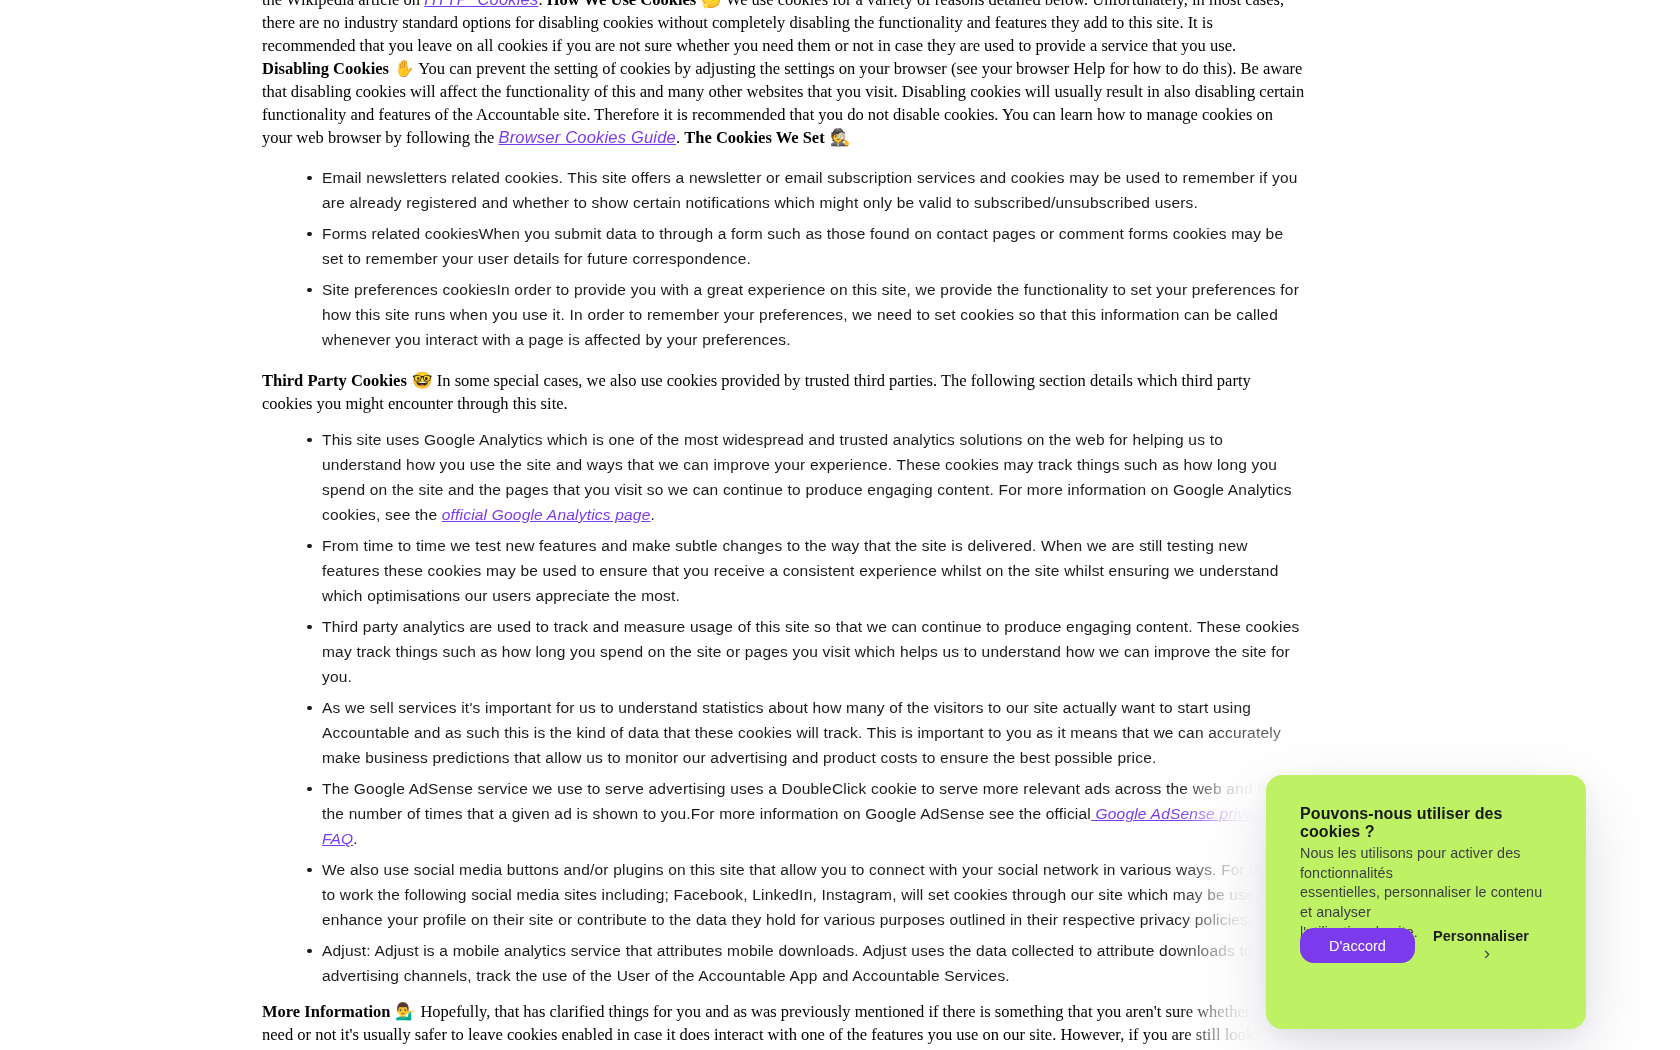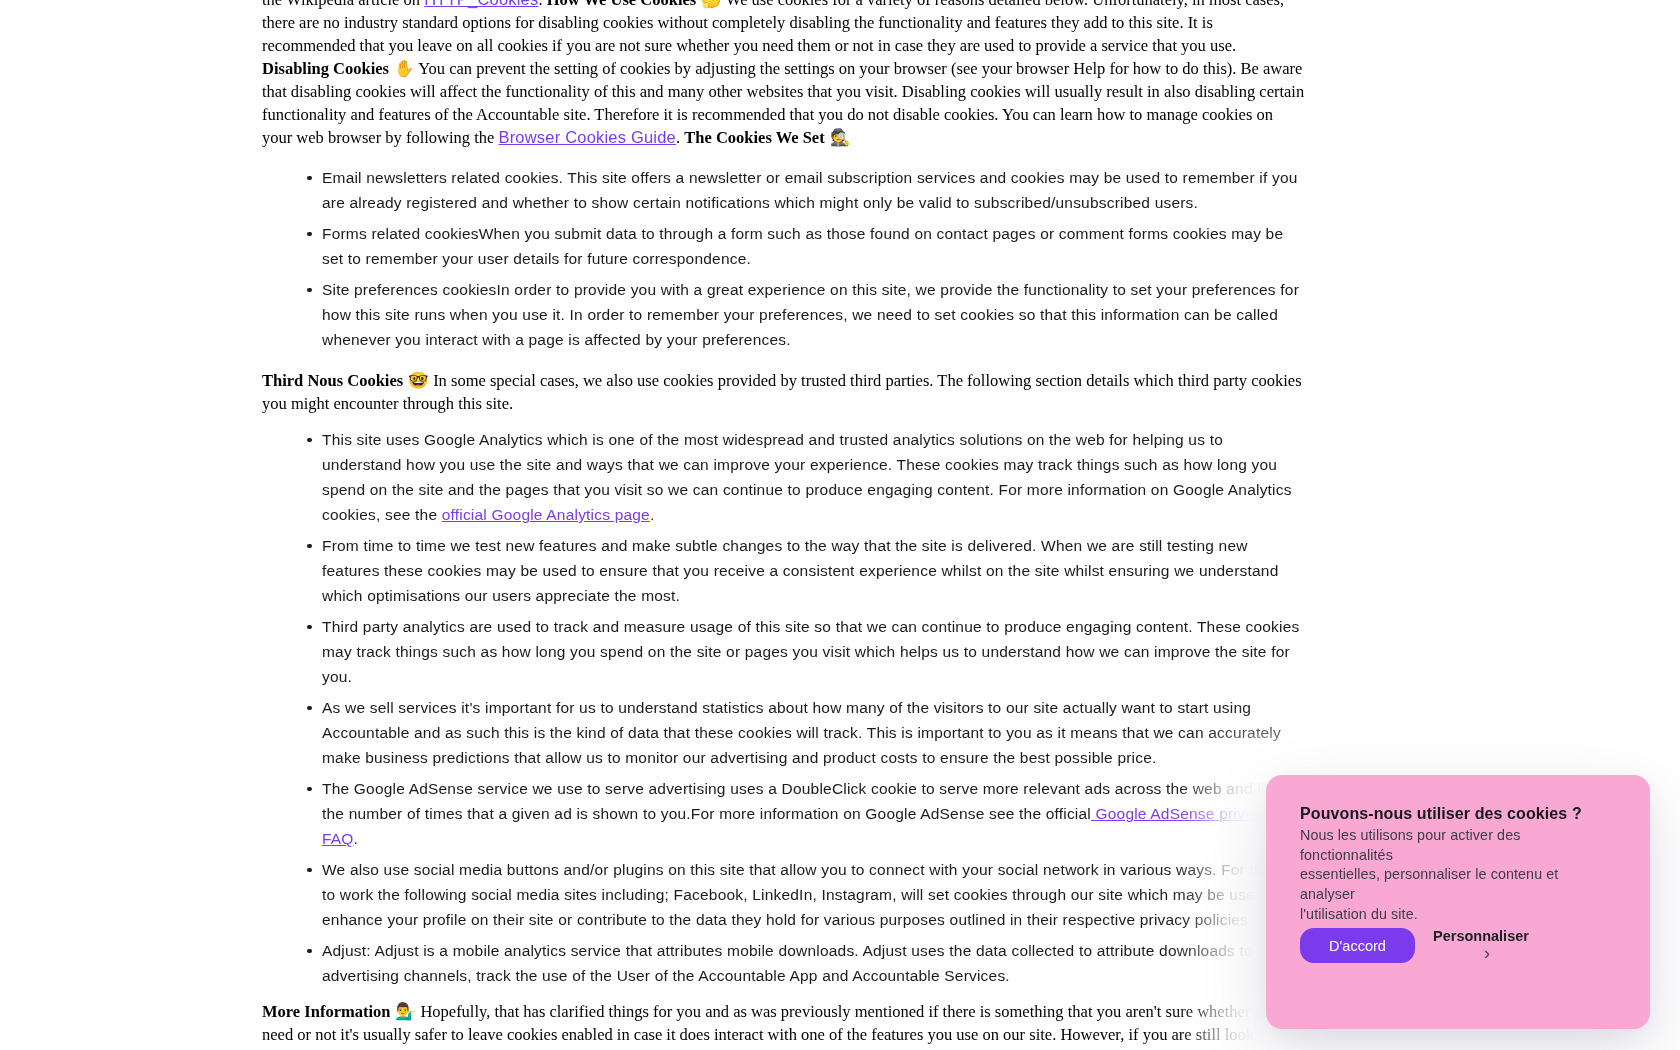--- a/index.html
+++ b/index.html
@@ -30,31 +30,32 @@
   }
   ul.blist li::before{
     content:"";position:absolute;left:-15px;top:10.5px;
     width:4.5px;height:4.5px;border-radius:50%;background:#1b1b1b;
   }
   .sg-bold{font-weight:bold;}
   .sg-link{
     font-family:"Liberation Sans",sans-serif;
     color:var(--link);text-decoration:underline;cursor:pointer;
     letter-spacing:0.2px;
+    font-style:italic;
   }
   .sg-emoji{font-family:"DejaVu Sans",sans-serif;}
   
   .dialog-veil{
     position:absolute;left:1212px;top:744px;width:520px;height:360px;
     background:#ffffff;border-radius:40px;filter:blur(22px);
   }
   .dialog{
-    position:absolute;left:1266px;top:775px;width:384px;height:254px;
+    position:absolute;left:1266px;top:775px;width:320px;height:254px;
     box-sizing:border-box;padding:30px 34px;
-    background:#f9a8d4;border-radius:16px;
+    background:#bef264;border-radius:16px;
     box-shadow:0 24px 70px rgba(25,15,60,0.13),0 6px 20px rgba(25,15,60,0.05);
     font-family:"Liberation Sans",sans-serif;
   }
   .dialog-title{
     font-size:16px;font-weight:bold;color:#17171c;letter-spacing:0.1px;
   }
   .dialog-body{
     margin-top:3px;font-size:14.3px;line-height:19.7px;color:#3c3c43;
     letter-spacing:0.1px;white-space:pre-line;
   }
@@ -81,21 +82,21 @@
 
 <div class="content">
   <p class="serif p-intro"><span class="sg-plain">the Wikipedia article on </span><span class="sg-link">HTTP_Cookies</span><span class="sg-plain">. </span><span class="sg-bold">How We Use Cookies</span><span class="sg-emoji"> 🤔</span><span class="sg-plain"> We use cookies for a variety of reasons detailed below. Unfortunately, in most cases, there are no industry standard options for disabling cookies without completely disabling the functionality and features they add to this site. It is recommended that you leave on all cookies if you are not sure whether you need them or not in case they are used to provide a service that you use. </span><span class="sg-bold">Disabling Cookies</span><span class="sg-emoji"> ✋</span><span class="sg-plain"> You can prevent the setting of cookies by adjusting the settings on your browser (see your browser Help for how to do this). Be aware that disabling cookies will affect the functionality of this and many other websites that you visit. Disabling cookies will usually result in also disabling certain functionality and features of the Accountable site. Therefore it is recommended that you do not disable cookies. You can learn how to manage cookies on your web browser by following the </span><span class="sg-link">Browser Cookies Guide</span><span class="sg-plain">. </span><span class="sg-bold">The Cookies We Set</span><span class="sg-emoji"> 🕵️</span></p>
 
   <ul class="blist list-1">
       <li><span class="sg-plain">Email newsletters related cookies. This site offers a newsletter or email subscription services and cookies may be used to remember if you are already registered and whether to show certain notifications which might only be valid to subscribed/unsubscribed users.</span></li>
       <li><span class="sg-plain">Forms related cookiesWhen you submit data to through a form such as those found on contact pages or comment forms cookies may be set to remember your user details for future correspondence.</span></li>
       <li><span class="sg-plain">Site preferences cookiesIn order to provide you with a great experience on this site, we provide the functionality to set your preferences for how this site runs when you use it. In order to remember your preferences, we need to set cookies so that this information can be called whenever you interact with a page is affected by your preferences.</span></li>
     </ul>
 
-  <p class="serif p-third"><span class="sg-bold">Third Nous Cookies</span><span class="sg-emoji"> 🤓</span><span class="sg-plain"> In some special cases, we also use cookies provided by trusted third parties. The following section details which third party cookies you might encounter through this site.</span></p>
+  <p class="serif p-third"><span class="sg-bold">Third Party Cookies</span><span class="sg-emoji"> 🤓</span><span class="sg-plain"> In some special cases, we also use cookies provided by trusted third parties. The following section details which third party cookies you might encounter through this site.</span></p>
 
   <ul class="blist list-2">
       <li><span class="sg-plain">This site uses Google Analytics which is one of the most widespread and trusted analytics solutions on the web for helping us to understand how you use the site and ways that we can improve your experience. These cookies may track things such as how long you spend on the site and the pages that you visit so we can continue to produce engaging content. For more information on Google Analytics cookies, see the </span><span class="sg-link">official Google Analytics page</span><span class="sg-plain">.</span></li>
       <li><span class="sg-plain">From time to time we test new features and make subtle changes to the way that the site is delivered. When we are still testing new features these cookies may be used to ensure that you receive a consistent experience whilst on the site whilst ensuring we understand which optimisations our users appreciate the most.</span></li>
       <li><span class="sg-plain">Third party analytics are used to track and measure usage of this site so that we can continue to produce engaging content. These cookies may track things such as how long you spend on the site or pages you visit which helps us to understand how we can improve the site for you.</span></li>
       <li><span class="sg-plain">As we sell services it's important for us to understand statistics about how many of the visitors to our site actually want to start using Accountable and as such this is the kind of data that these cookies will track. This is important to you as it means that we can accurately make business predictions that allow us to monitor our advertising and product costs to ensure the best possible price.</span></li>
       <li><span class="sg-plain">The Google AdSense service we use to serve advertising uses a DoubleClick cookie to serve more relevant ads across the web and limit the number of times that a given ad is shown to you.For more information on Google AdSense see the official</span><span class="sg-link"> Google AdSense privacy FAQ</span><span class="sg-plain">.</span></li>
       <li><span class="sg-plain">We also use social media buttons and/or plugins on this site that allow you to connect with your social network in various ways. For these to work the following social media sites including; Facebook, LinkedIn, Instagram, will set cookies through our site which may be used to enhance your profile on their site or contribute to the data they hold for various purposes outlined in their respective privacy policies.</span></li>
       <li><span class="sg-plain">Adjust: Adjust is a mobile analytics service that attributes mobile downloads. Adjust uses the data collected to attribute downloads to advertising channels, track the use of the User of the Accountable App and Accountable Services.</span></li>
     </ul>

